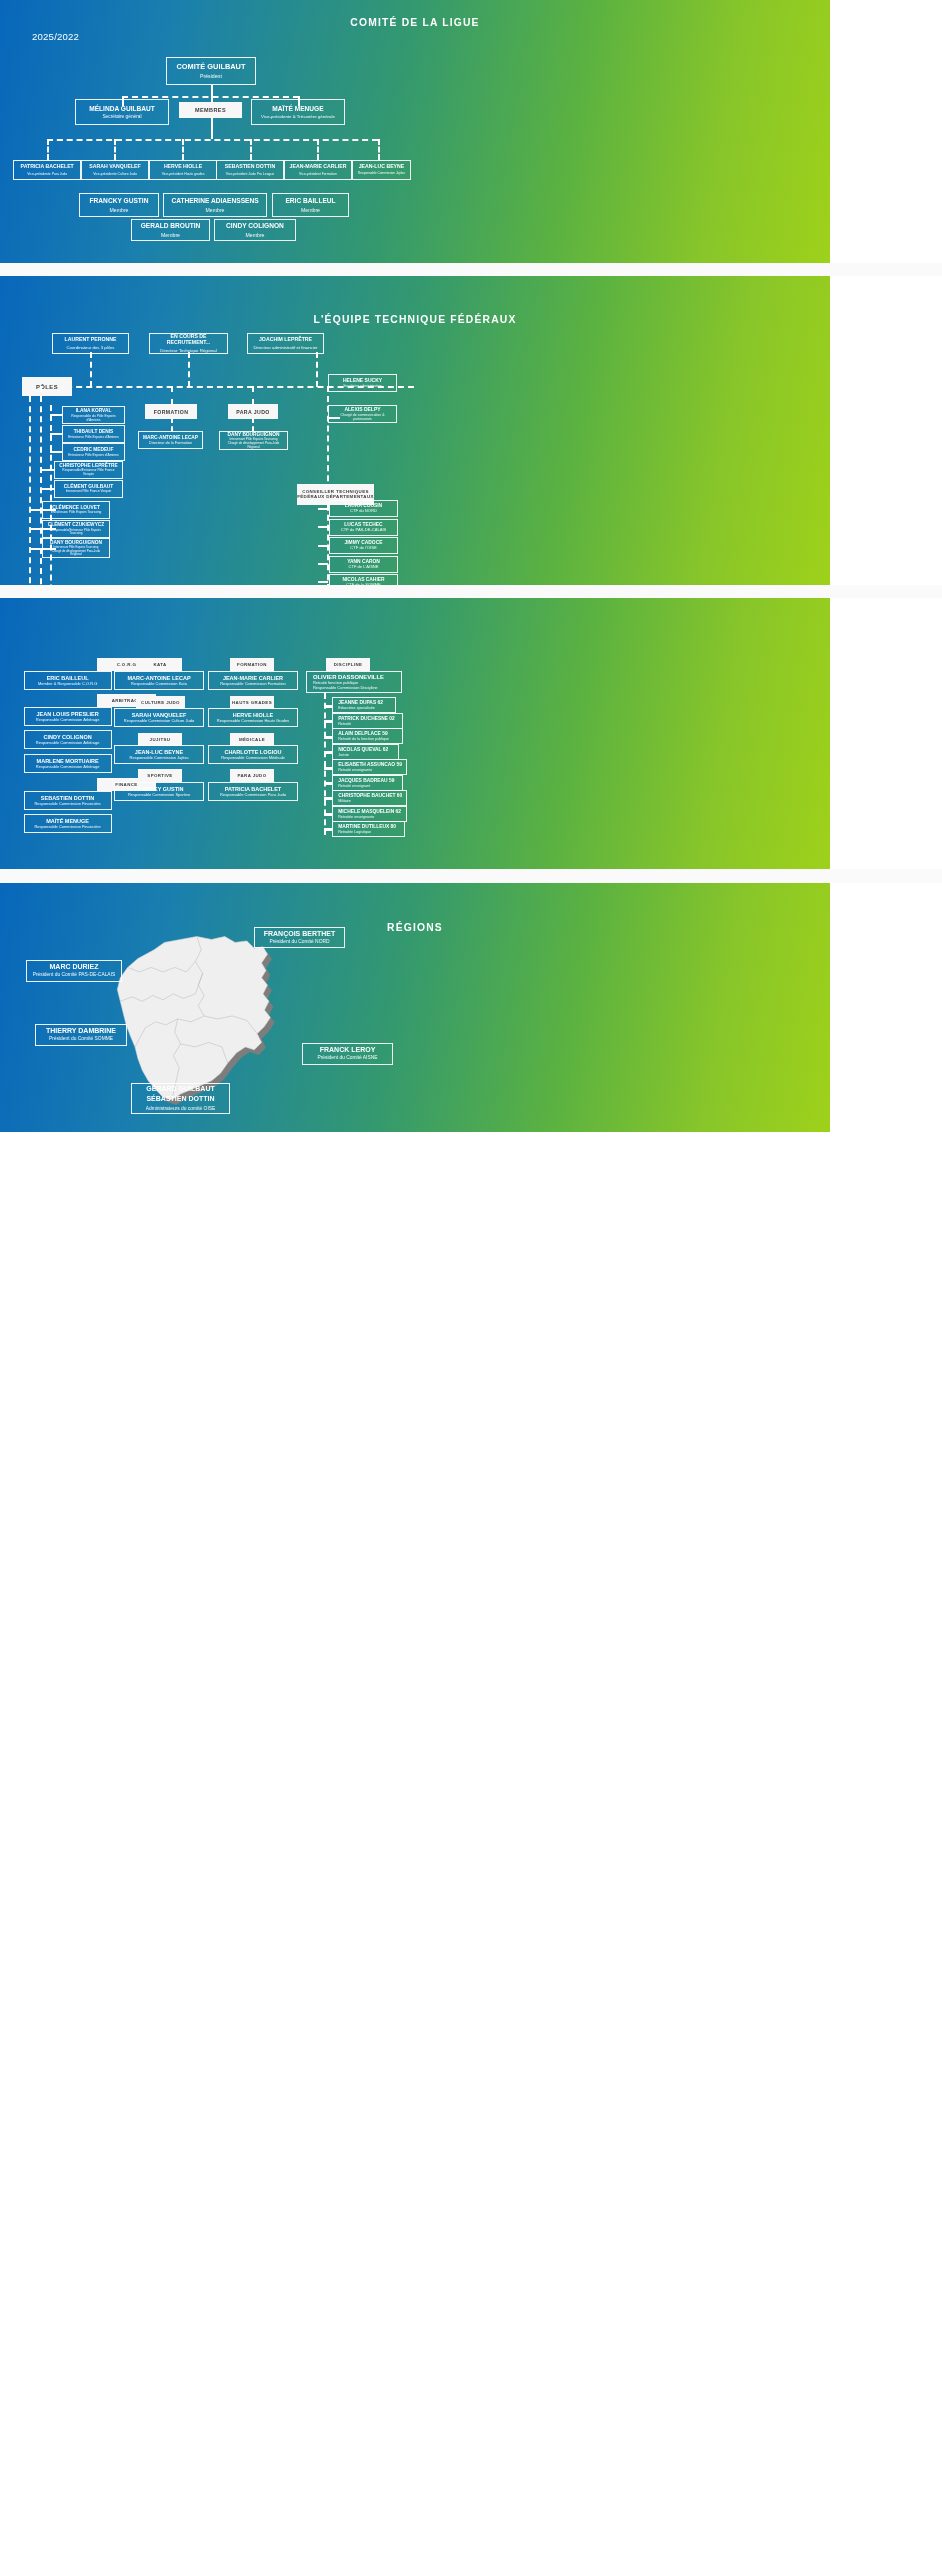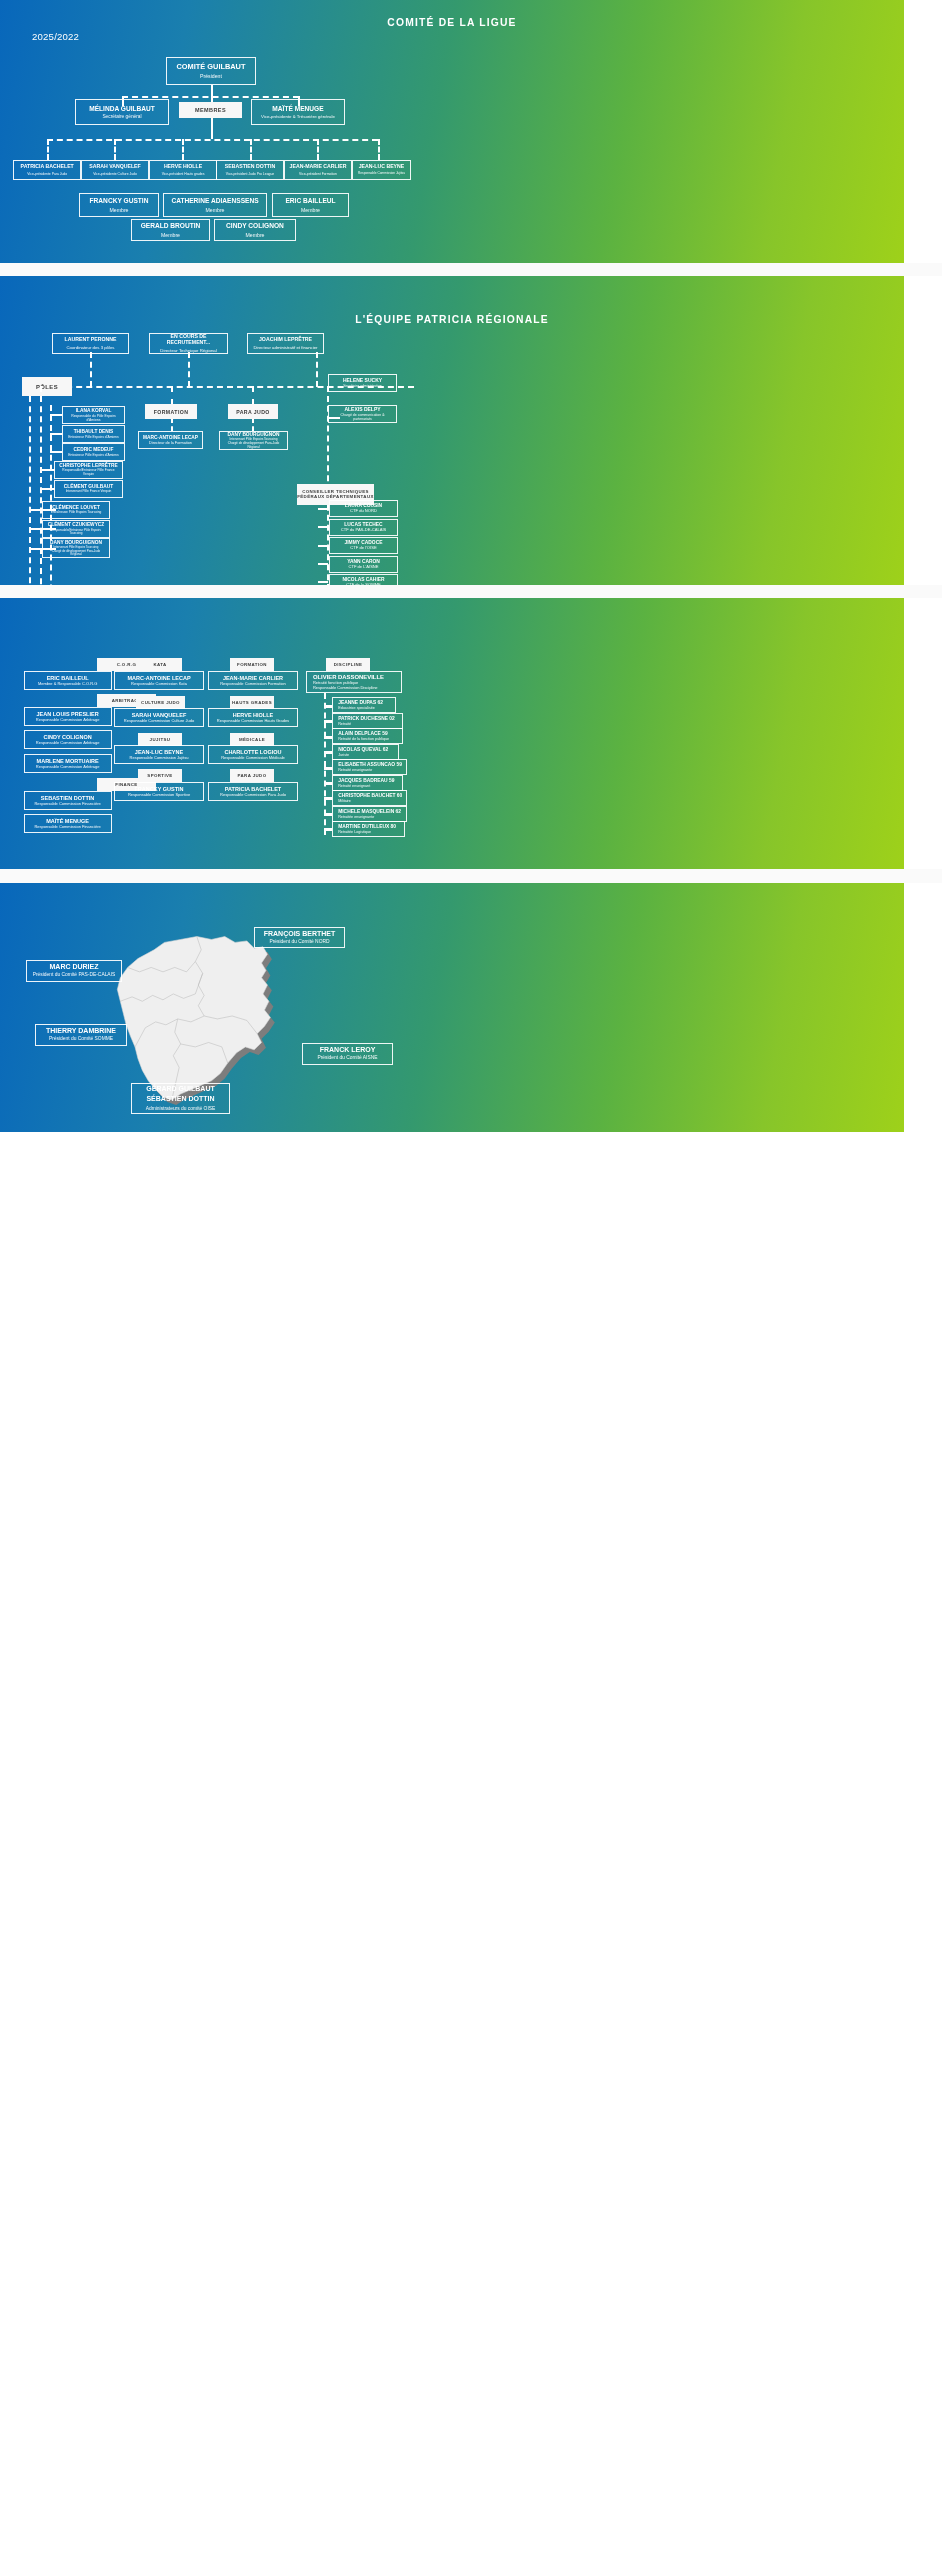--- a/index.html
+++ b/index.html
@@ -1,17 +1,17 @@
 <!DOCTYPE html>
 <html style="font-size:11.8px"><head>
 <meta charset="utf-8">
 <style>
   html,body{margin:0;padding:0;background:#fff;}
   body{width:942px;font-family:"Liberation Sans",sans-serif;-webkit-font-smoothing:antialiased;}
-  .panel{position:relative;width:904px;background:linear-gradient(100deg,#0867bb 0%,#1a7fae 20%,#34996e 48%,#5bb241 68%,#87c52a 85%,#9ed11a 100%);overflow:hidden;}
+  .panel{position:relative;width:830px;background:linear-gradient(100deg,#0867bb 0%,#1a7fae 20%,#34996e 48%,#5bb241 68%,#87c52a 85%,#9ed11a 100%);overflow:hidden;}
   .gap{height:13.2px;background:#fafafa;width:942px;}
   .sec-title{position:absolute;left:0;right:0;text-align:center;color:#fff;font-weight:bold;letter-spacing:1.2px;font-size:10.3px;}
   .year{position:absolute;color:#fff;font-size:9.6px;font-weight:400;letter-spacing:0.2px;}
   
   .bx{position:absolute;box-sizing:border-box;border:0.7px solid rgba(255,255,255,.92);display:flex;flex-direction:column;align-items:center;justify-content:center;text-align:center;color:#fff;padding:2.9px 3.7px;}
   .bx .n{font-weight:bold;line-height:1.15;}
   .bx .r{font-weight:400;line-height:1.2;opacity:.96;}
   .wbx{position:absolute;box-sizing:border-box;background:#f7f7f7;color:#3a3a3a;display:flex;align-items:center;justify-content:center;text-align:center;font-weight:bold;letter-spacing:0.4px;}
   
   .dl{position:absolute;}
@@ -104,21 +104,21 @@
   </div>
   <div class="bx" style="left:214px;top:219px;width:82px;height:22px">
     <div class="n" style="font-size:6.6px">CINDY COLIGNON</div>
     <div class="r" style="font-size:5.2px;margin-top:2.2px">Membre</div>
   </div>
 </div>
 
 <div class="gap"></div>
 
 <div class="panel" style="height:309px">
-  <div class="sec-title" style="top:38px">L'ÉQUIPE PATRICIA RÉGIONALE</div>
+  <div class="sec-title" style="top:38px">L'ÉQUIPE TECHNIQUE FÉDÉRAUX</div>
 
   <div class="dl h" style="left:46px;top:110px;width:368px"></div>
   <div class="dl v" style="left:90px;top:76px;height:35px"></div>
   <div class="dl v" style="left:188px;top:76px;height:35px"></div>
   <div class="dl v" style="left:171px;top:110px;height:18.4px"></div>
   <div class="dl v" style="left:252px;top:110px;height:18.4px"></div>
   <div class="dl v" style="left:171px;top:142px;height:12.5px"></div>
   <div class="dl v" style="left:252px;top:142px;height:12.5px"></div>
 
   <div class="dl h" style="left:316px;top:359px;width:0"></div>
@@ -395,20 +395,21 @@
   <div class="sl" style="left:324px;top:230px;width:8px;height:2.2px"></div>
   <div class="bx" style="left:332px;top:223px;width:73px;height:15.5px;align-items:flex-start;padding-left:5.2px">
     <div class="n" style="font-size:4.9px;width:100%;text-align:left">MARTINE DUTILLEUX 80</div>
     <div class="r" style="font-size:3.7px;width:100%;text-align:left">Retraitée Logistique</div>
   </div>
 </div>
 
 <div class="gap"></div>
 
 <div class="panel" style="height:249px">
+  <div class="sec-title" style="top:39px">RÉGIONS</div>
 
   <div class="mapwrap" style="left:110px;top:46px;width:206px;height:199px">
     <svg width="206" height="199" viewBox="0 0 280 270">
       <g transform="translate(6,7)">
         <path fill="#7d7d7d" d="M60 28 L74 18 L96 14 L118 10 L138 14 L156 10 L170 18 L186 16 L196 26 L208 24 L214 34 L206 46 L212 56 L206 66 L214 76 L208 88 L216 98 L210 110 L218 120 L210 132 L200 142 L206 154 L196 164 L184 160 L172 168 L160 182 L150 196 L138 206 L124 212 L110 218 L96 224 L84 232 L72 228 L62 218 L52 206 L44 192 L38 176 L34 160 L28 146 L22 130 L18 114 L14 98 L10 82 L14 66 L24 52 L38 40 Z"></path>
       </g>
       <g>
         <path fill="#efefef" stroke="#d8d8d8" stroke-width="0.8" d="M60 28 L74 18 L96 14 L118 10 L138 14 L156 10 L170 18 L186 16 L196 26 L208 24 L214 34 L206 46 L212 56 L206 66 L214 76 L208 88 L216 98 L210 110 L218 120 L210 132 L200 142 L206 154 L196 164 L184 160 L172 168 L160 182 L150 196 L138 206 L124 212 L110 218 L96 224 L84 232 L72 228 L62 218 L52 206 L44 192 L38 176 L34 160 L28 146 L22 130 L18 114 L14 98 L10 82 L14 66 L24 52 L38 40 Z"></path>
         <path fill="none" stroke="#b9b9b9" stroke-width="0.7" d="M118 10 L124 28 L116 44 L126 60 L120 76 L128 90 L120 104 L128 118"></path>
         <path fill="none" stroke="#b9b9b9" stroke-width="0.7" d="M128 118 L146 122 L166 118 L186 124 L200 142"></path>

